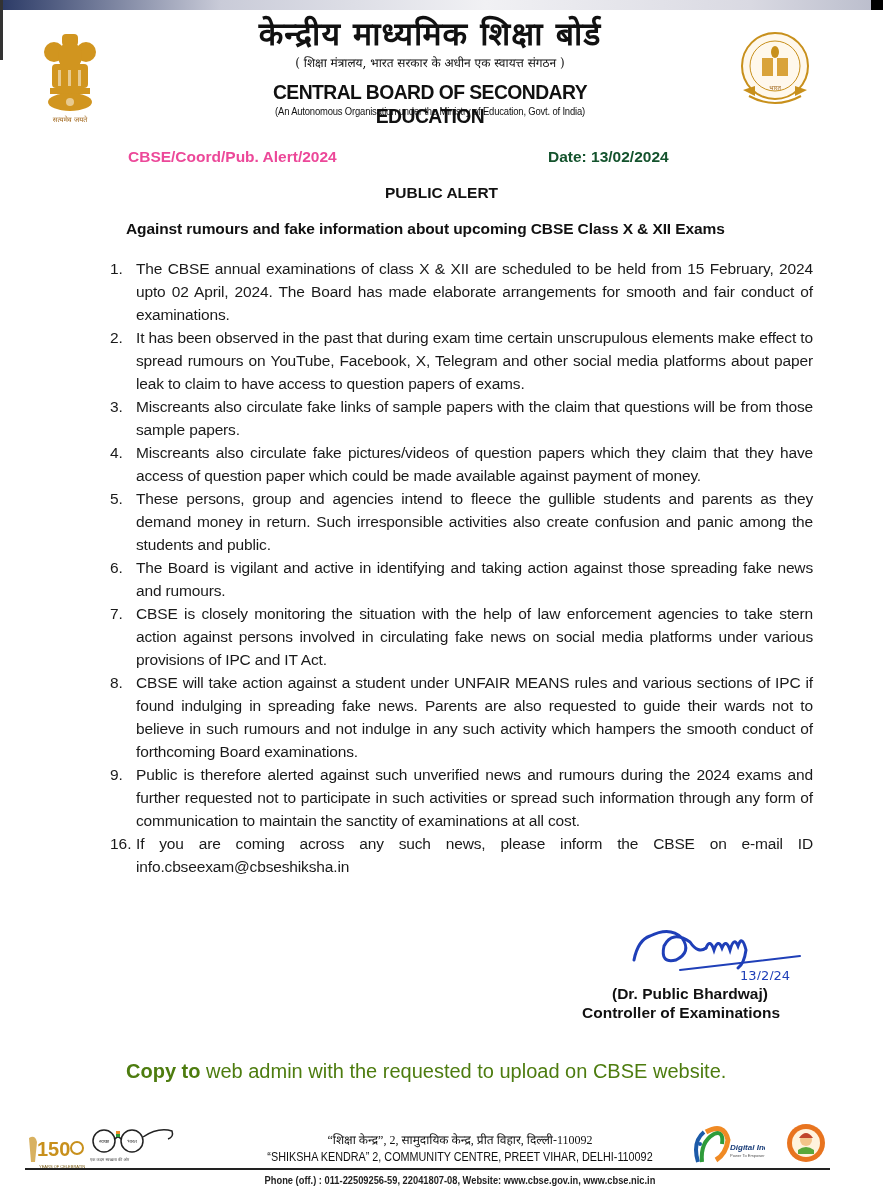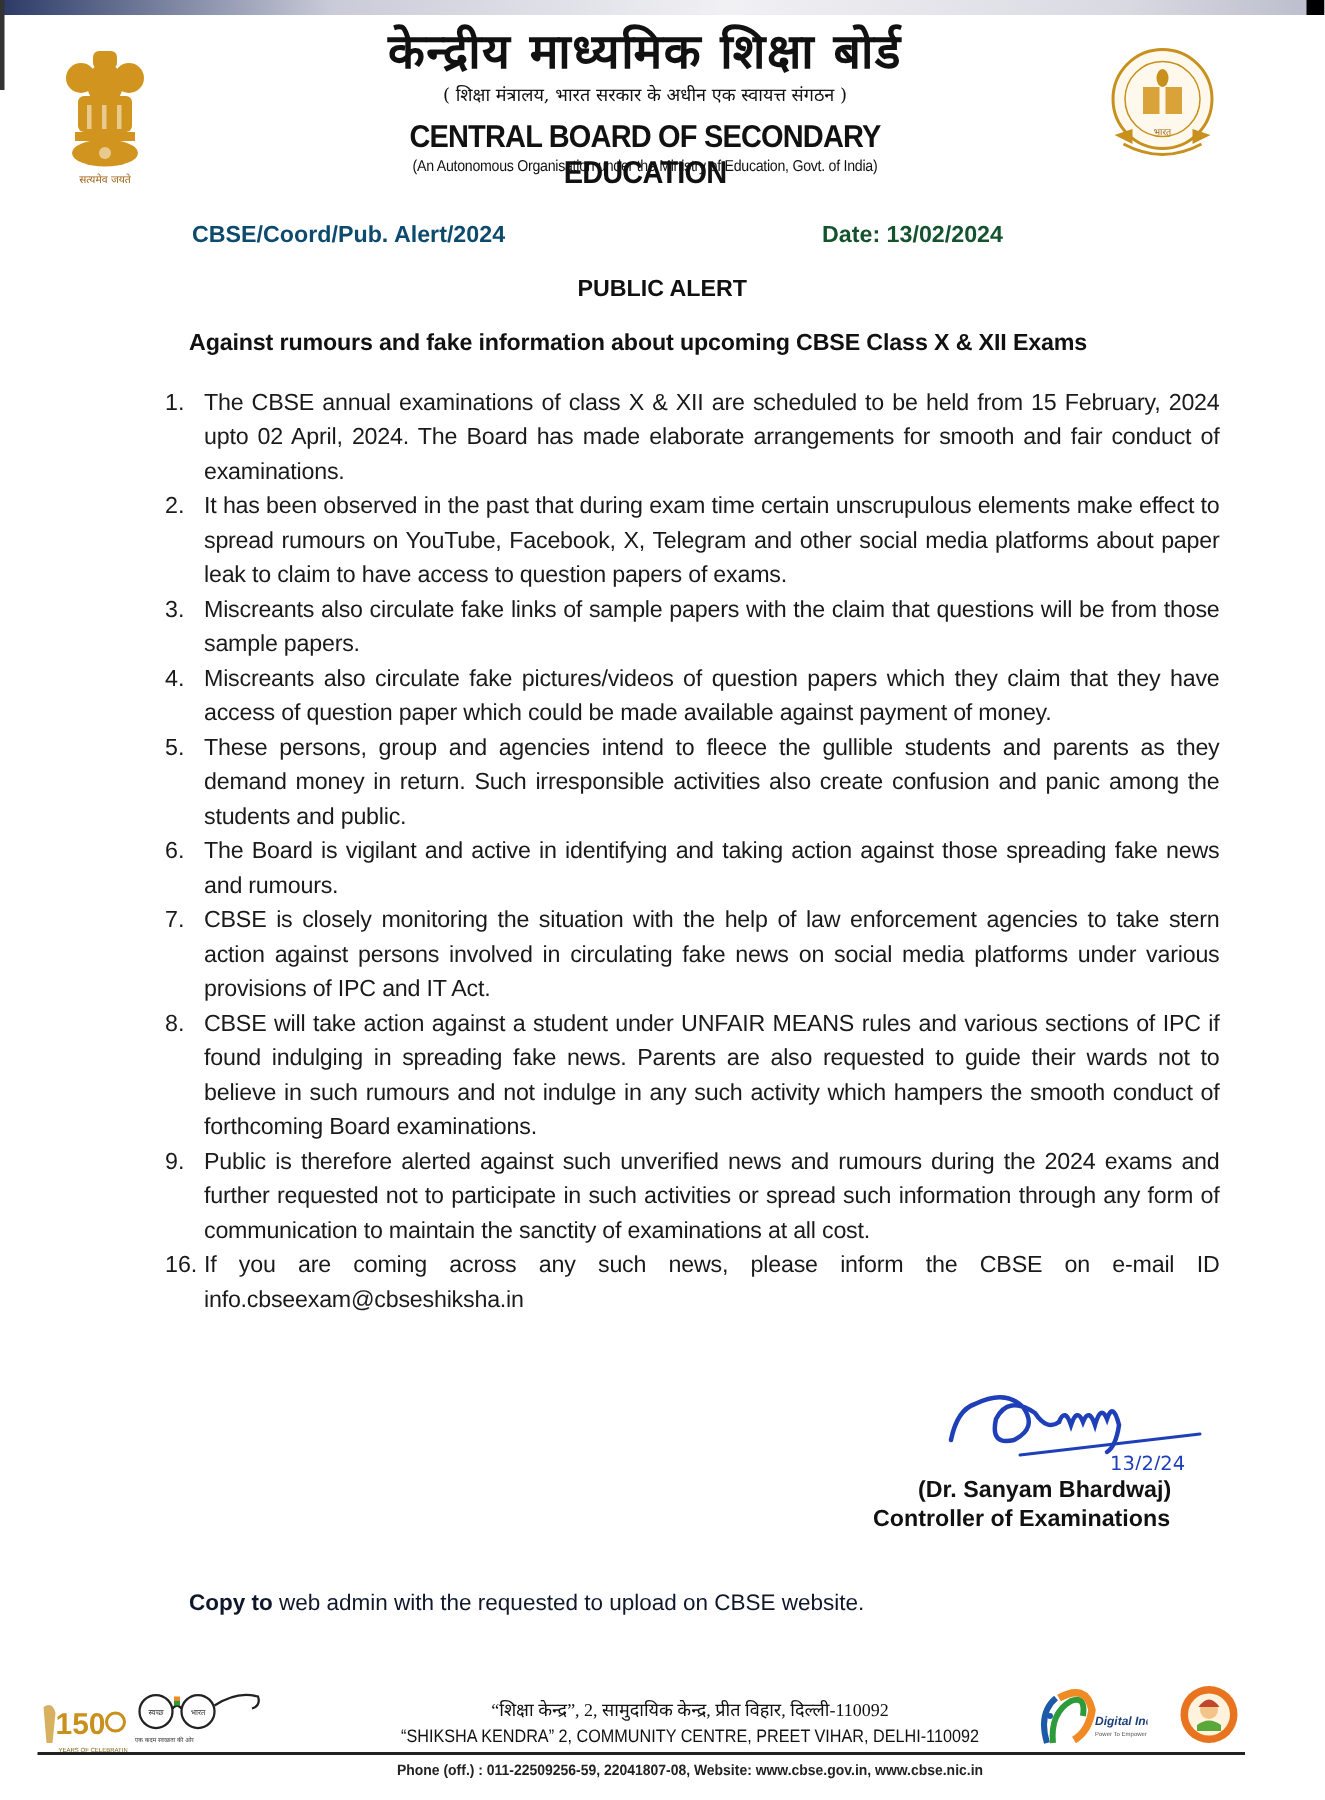--- a/index.html
+++ b/index.html
@@ -17,35 +17,35 @@
   .hdr-hindi { position: absolute; left: 205px; top: 16px; width: 450px; text-align: center;
     font-family: "DejaVu Serif", serif; font-weight: bold; font-size: 32px; letter-spacing: 1px; color: #111; line-height: 36px; }
   .hdr-hindi-sub { position: absolute; left: 205px; top: 54px; width: 450px; text-align: center;
     font-family: "DejaVu Serif", serif; font-size: 12px; color: #111; }
   .hdr-eng { position: absolute; left: 200px; top: 80px; width: 460px; text-align: center;
     font-family: "Liberation Sans", sans-serif; font-weight: bold; font-size: 21px; letter-spacing: -0.6px;
     transform: scaleX(0.92); transform-origin: center; color: #111; }
   .hdr-eng-sub { position: absolute; left: 200px; top: 105px; width: 460px; text-align: center;
     font-size: 10.5px; letter-spacing: -0.2px; transform: scaleX(0.9); color: #111; }
 
-  .ref { position: absolute; left: 128px; top: 148px; font-size: 15.5px; font-weight: bold; color: #0c4a6e; }
+  .ref { position: absolute; left: 128px; top: 148px; font-size: 15.5px; font-weight: bold; color: #ec4899; }
   .date { position: absolute; left: 548px; top: 148px; font-size: 15.5px; font-weight: bold; color: #14532d; }
   .title { position: absolute; left: 0; width: 883px; top: 184px; text-align: center; font-size: 15.5px; font-weight: bold; }
   .subtitle { position: absolute; left: 126px; top: 220px; width: 695px; font-size: 15.5px; font-weight: bold; white-space: nowrap; letter-spacing: -0.1px; }
 
   .list { position: absolute; left: 110px; top: 257px; width: 703px; font-size: 15.5px; line-height: 23px; color: #1a1a1a; }
   .item { display: flex; margin-bottom: 0; }
   .num { width: 26px; flex: none; }
   .txt { flex: 1; text-align: justify; letter-spacing: -0.15px; }
 
   .signature { position: absolute; left: 620px; top: 920px; width: 200px; height: 60px; }
   .sig-name { position: absolute; left: 612px; top: 985px; font-size: 15.5px; font-weight: bold; }
   .sig-title { position: absolute; left: 582px; top: 1004px; font-size: 15.5px; font-weight: bold; }
 
-  .copy { position: absolute; left: 126px; top: 1060px; font-size: 15px; color: #0f172a; }
+  .copy { position: absolute; left: 126px; top: 1060px; font-size: 20px; color: #4d7c0f; }
   .copy b { font-weight: bold; }
 
   .logo150 { position: absolute; left: 25px; top: 1122px; width: 60px; height: 44px; margin-top: 10px; }
   .gandhi { position: absolute; left: 88px; top: 1125px; width: 90px; height: 40px; }
   .f-hindi { position: absolute; left: 250px; top: 1131px; width: 420px; text-align: center; font-family: Liberation Serif, serif; font-size: 12px; }
   .f-eng { position: absolute; left: 240px; top: 1150px; width: 440px; text-align: center; font-size: 12px; transform: scaleX(0.9); }
   .f-rule { position: absolute; left: 25px; top: 1168px; width: 805px; height: 2px; background: #222; }
   .f-phone { position: absolute; left: 120px; top: 1175px; width: 680px; text-align: center; font-size: 10px; font-weight: bold; transform: scaleX(0.93); color: #222; }
   .digital { position: absolute; left: 690px; top: 1122px; width: 75px; height: 45px; }
   .child-logo { position: absolute; left: 785px; top: 1122px; width: 42px; height: 42px; }
@@ -149,21 +149,21 @@
 <div class="signature">
   <svg width="200" height="60" viewBox="0 0 200 60">
     <g fill="none" stroke="#1f3fb8" stroke-width="3" stroke-linecap="round">
       <path d="M14 40 Q18 20 30 16 Q50 6 62 18 Q72 32 56 40 Q40 44 44 26 Q52 10 70 22 Q78 34 86 28"></path>
       <path d="M86 28 Q90 18 94 30 Q98 18 102 28 Q106 18 110 30 Q114 16 118 26 Q122 14 126 30 Q124 44 118 48"></path>
       <path d="M60 50 L180 36" stroke-width="2"></path>
     </g>
     <text x="120" y="60" font-size="13" fill="#1f3fb8" font-family="DejaVu Sans, sans-serif">13/2/24</text>
   </svg>
 </div>
-<div class="sig-name">(Dr. Sanyam Bhardwaj)</div>
+<div class="sig-name">(Dr. Public Bhardwaj)</div>
 <div class="sig-title">Controller of Examinations</div>
 
 <div class="copy"><b>Copy to</b><span> web admin with the requested to upload on CBSE website.</span></div>
 
 <div class="logo150">
   <svg width="60" height="44" viewBox="0 0 60 44">
     <path d="M4 6 Q10 2 12 10 L10 30 L6 30 Z" fill="#c8901c" opacity="0.7"></path>
     <text x="12" y="24" font-size="20" fill="#c8901c" font-family="Liberation Sans, sans-serif" font-weight="bold">150</text>
     <circle cx="52" cy="16" r="6" fill="none" stroke="#c8901c" stroke-width="2"></circle>
     <text x="14" y="36" font-size="4" fill="#7a5a10" font-family="Liberation Sans, sans-serif">YEARS OF CELEBRATING THE MAHATMA</text>

